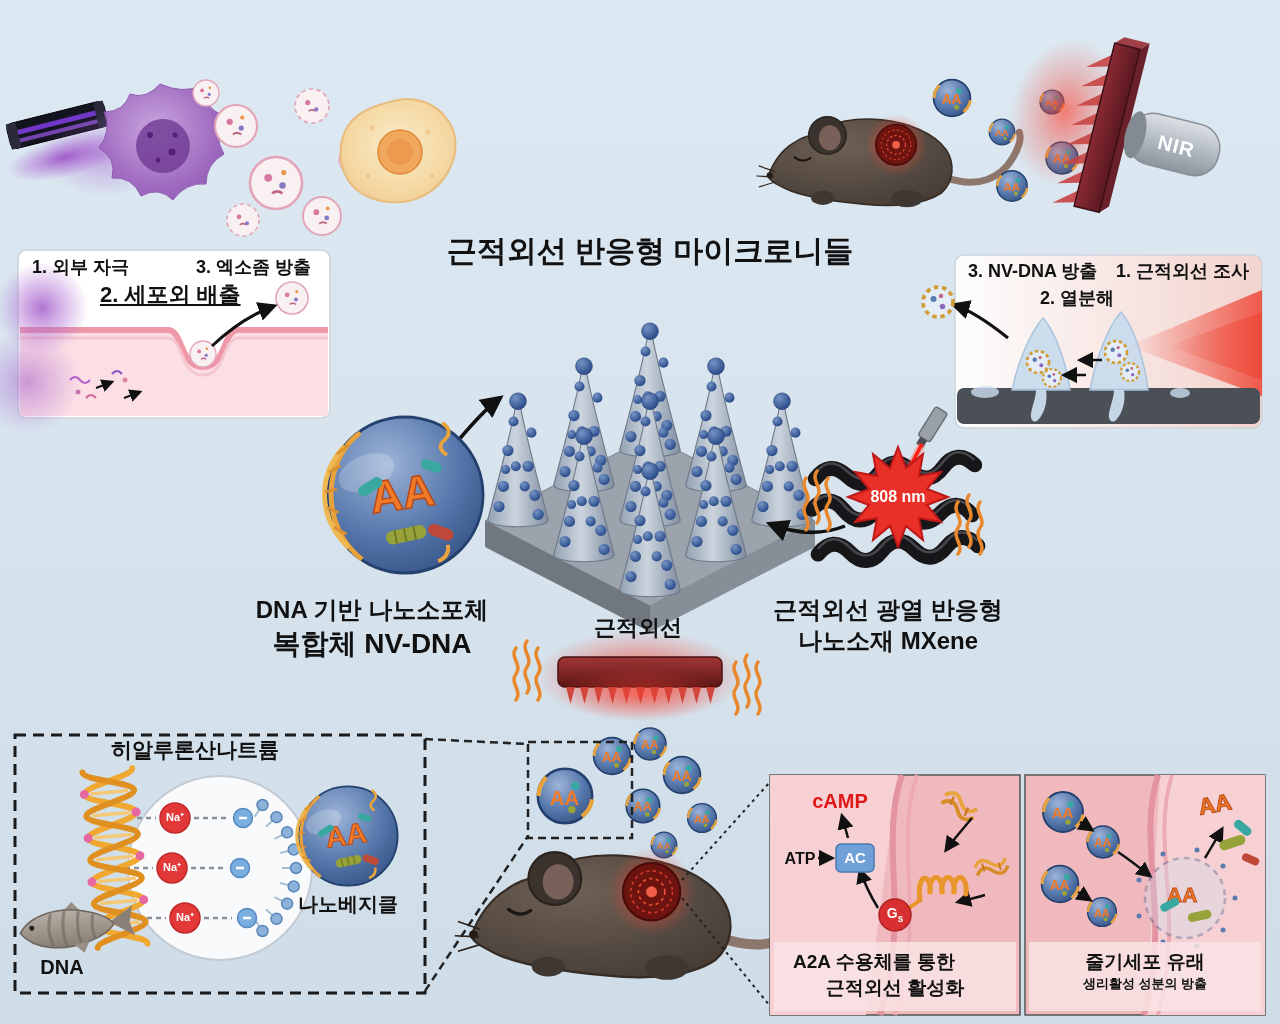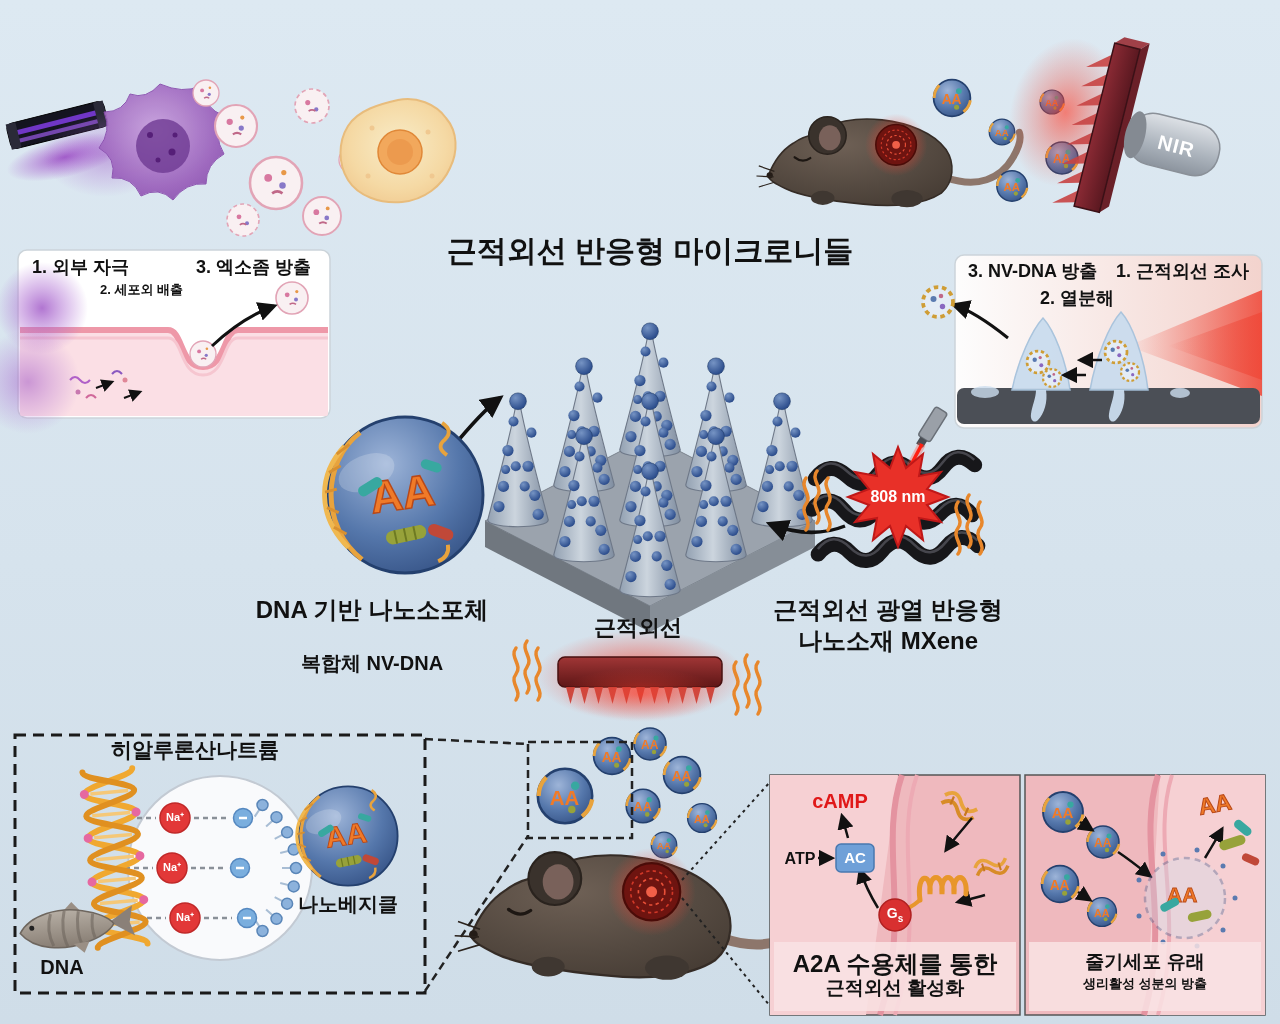--- a/index.html
+++ b/index.html
@@ -503,43 +503,43 @@
     <ellipse cx="28" cy="0" rx="10" ry="24" fill="#848a92"></ellipse>
     <text x="52" y="8" font-size="20" fill="#fff" letter-spacing="1">NIR</text>
   </g>
 </g>
 </svg>
 
 <div class="t c" style="left:650px;top:234px;font-size:30px;">근적외선 반응형 마이크로니들</div>
 
 <div class="t" style="left:32px;top:257px;font-size:18px;">1. 외부 자극</div>
 <div class="t" style="left:196px;top:257px;font-size:18px;">3. 엑소좀 방출</div>
-<div class="t" style="left:100px;top:283px;font-size:13px;">2. 세포외 배출</div>
+<div class="t" style="left:100px;top:283px;font-size:22px;text-decoration:underline;">2. 세포외 배출</div>
 
 <div class="t" style="left:968px;top:261px;font-size:18px;">3. NV-DNA 방출</div>
 <div class="t" style="left:1116px;top:261px;font-size:18px;">1. 근적외선 조사</div>
 <div class="t" style="left:1040px;top:288px;font-size:18px;">2. 열분해</div>
 
 <div class="t c" style="left:372px;top:597px;font-size:24px;">DNA 기반 나노소포체</div>
-<div class="t c" style="left:372px;top:628px;font-size:20px;margin-top:24px;">복합체 NV-DNA</div>
+<div class="t c" style="left:372px;top:628px;font-size:28px;">복합체 NV-DNA</div>
 <div class="t c" style="left:888px;top:597px;font-size:24px;">근적외선 광열 반응형</div>
 <div class="t c" style="left:888px;top:628px;font-size:24px;">나노소재 MXene</div>
 
 <div class="t c w" style="left:898px;top:488px;font-size:16px;">808 nm</div>
 <div class="t c" style="left:638px;top:616px;font-size:22px;">근적외선</div>
 
 <div class="t c" style="left:195px;top:738px;font-size:21px;">히알루론산나트륨</div>
 <div class="t c w" style="left:175px;top:811px;font-size:11px;">Na⁺</div>
 <div class="t c w" style="left:172px;top:861px;font-size:11px;">Na⁺</div>
 <div class="t c w" style="left:185px;top:911px;font-size:11px;">Na⁺</div>
 <div class="t c" style="left:348px;top:893px;font-size:20px;">나노베지클</div>
 <div class="t c" style="left:62px;top:956px;font-size:20px;">DNA</div>
 
 <div class="t c red" style="left:840px;top:790px;font-size:20px;">cAMP</div>
 <div class="t c" style="left:800px;top:850px;font-size:16px;">ATP</div>
 <div class="t c w" style="left:855px;top:850px;font-size:15px;">AC</div>
 <div class="t c w" style="left:895px;top:906px;font-size:14px;"><span>G</span><sub>s</sub></div>
-<div class="t c" style="left:895px;top:951px;font-size:24px;">A2A 수용체를 통한</div>
+<div class="t c" style="left:874px;top:951px;font-size:19px;">A2A 수용체를 통한</div>
 <div class="t c" style="left:895px;top:977px;font-size:19px;">근적외선 활성화</div>
 <div class="t c" style="left:1145px;top:951px;font-size:19px;">줄기세포 유래</div>
 <div class="t c" style="left:1145px;top:977px;font-size:13px;">생리활성 성분의 방출</div>
 
 </div>
 
 </body></html>

